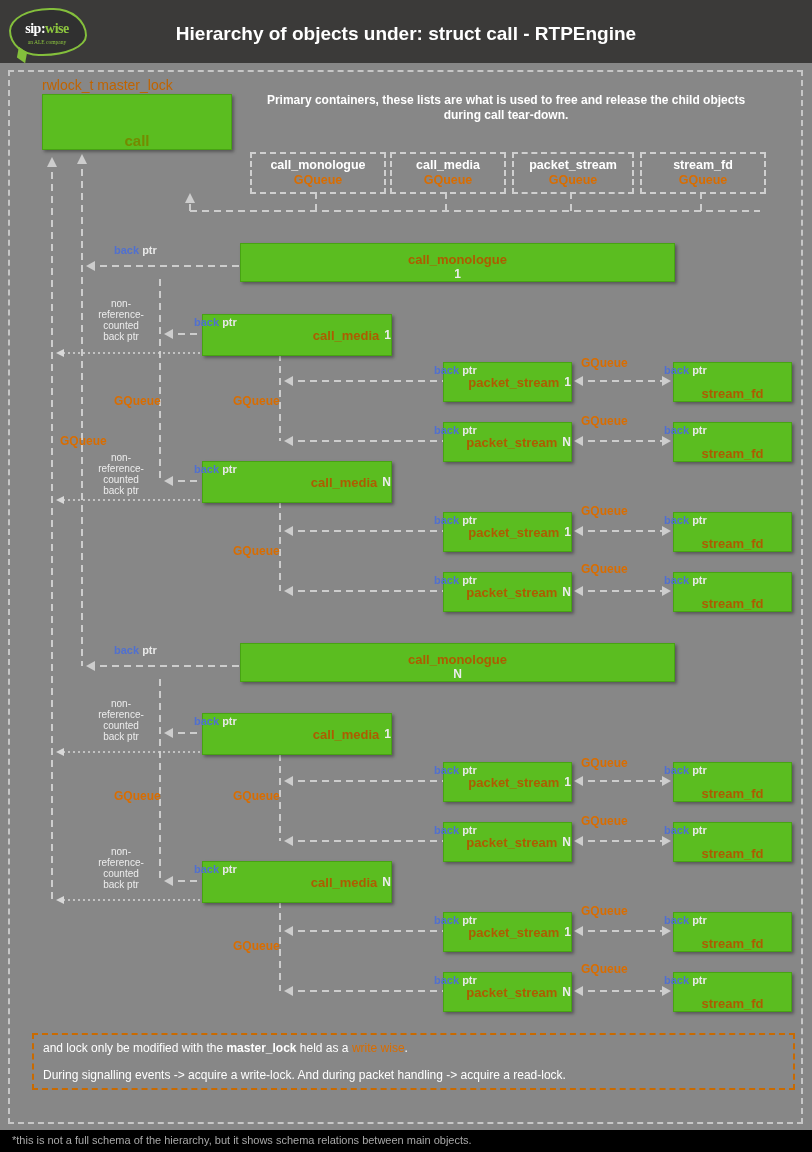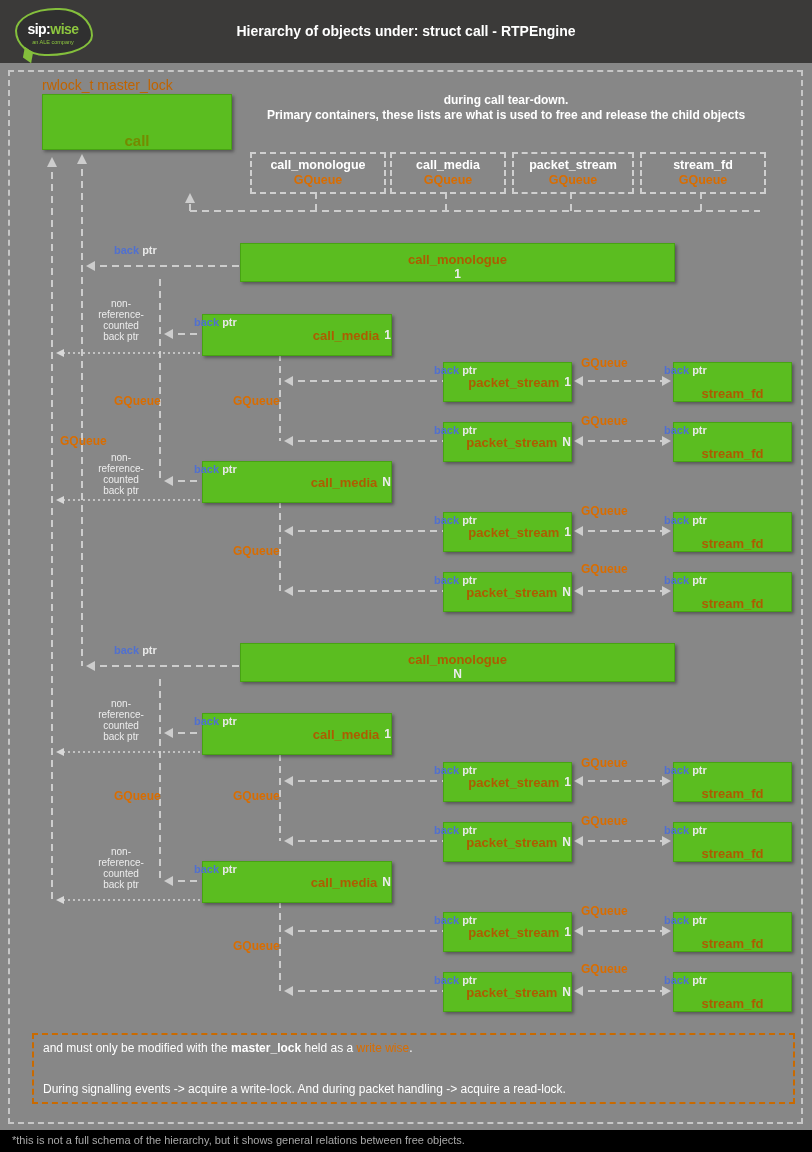--- a/index.html
+++ b/index.html
@@ -1,22 +1,22 @@
 <!DOCTYPE html>
 <html><head>
 <meta charset="utf-8">
 <style>
   html,body{margin:0;padding:0;}
   body{width:812px;height:1152px;position:relative;background:#878787;
        font-family:"Liberation Sans",sans-serif;overflow:hidden;}
 
   .header{position:absolute;left:0;top:0;width:812px;height:63px;background:#3b3a39;}
   .title{position:absolute;left:0;right:0;top:23px;text-align:center;color:#fff;
-         font-weight:bold;font-size:14px;}
-  .logo{position:absolute;left:13px;top:6px;width:80px;height:50px;}
+         font-weight:bold;font-size:19px;}
+  .logo{position:absolute;left:7px;top:6px;width:80px;height:50px;font-family:Liberation Serif, serif;}
   .logo-blob{position:absolute;left:2px;top:2px;width:74px;height:44px;background:#303030;
          border:2px solid #84bf3c;border-radius:55% 45% 60% 40% / 50% 60% 45% 55%;}
   .logo-tail{position:absolute;left:10px;top:44px;width:10px;height:10px;background:#84bf3c;
          transform:rotate(35deg) skewX(25deg);}
   .logo-text{position:absolute;left:0;top:15px;width:100%;text-align:center;
          font-weight:bold;font-size:14px;letter-spacing:-0.5px;}
   .sip{color:#ffffff;} .wise{color:#8dc63f;}
   .tagline{position:absolute;left:0;top:33px;width:100%;text-align:center;
          font-size:5.5px;color:#8dc63f;}
 
@@ -44,21 +44,21 @@
   .bp{position:absolute;z-index:3;font-size:11px;font-weight:bold;white-space:nowrap;}
   .bk{color:#5070d0;} .pt{color:#e8e8e8;}
   .gq{position:absolute;z-index:3;color:#d96d00;font-weight:bold;font-size:12px;white-space:nowrap;}
   .nonref{position:absolute;z-index:3;width:62px;text-align:center;color:#ececec;
           font-size:10px;line-height:11px;}
 
   .note{position:absolute;left:32px;top:1033px;width:741px;z-index:2;border:2px dashed #c96a00;
         padding:6px 9px;color:#fff;font-size:12px;line-height:14px;}
   .note b{color:#fff;}
   .note .orange{color:#d96d00;}
-  .note-gap{margin-top:27px;}
+  .note-gap{margin-top:13px;}
 
   .footer-strip{position:absolute;left:0;top:1130px;width:812px;height:22px;background:#000;}
   .footnote{position:absolute;left:12px;top:4px;font-size:11px;color:#a8a8a8;}
 </style>
 </head>
 <body>
 
 <div class="header">
   <div class="logo">
     <div class="logo-blob"></div>
@@ -126,22 +126,22 @@
 
 <div class="outer-frame"></div>
 
 <div class="lbl-orange" style="left:42px;top:77px;">rwlock_t master_lock</div>
 
 <div class="gbox" style="left:42px;top:94px;width:188px;height:54px;">
   <span class="call-label">call</span>
 </div>
 
 <div class="intro">
+  <div>Primary containers, these lists are what is used to free and release the child objects</div>
   <div>during call tear-down.</div>
-  <div>Primary containers, these lists are what is used to free and release the child objects</div>
 </div>
 
 <div class="qbox" style="left:250px;width:132px;">
   <span class="qname">call_monologue</span>
   <span class="qtype">GQueue</span>
 </div>
 <div class="qbox" style="left:390px;width:112px;">
   <span class="qname">call_media</span>
   <span class="qtype">GQueue</span>
 </div>
@@ -296,19 +296,19 @@
   <div>back ptr</div>
 </div>
 <div class="nonref" style="left:90px;top:846px;">
   <div>non-</div>
   <div>reference-</div>
   <div>counted</div>
   <div>back ptr</div>
 </div>
 
 <div class="note">
-  <div class="note-line"><span>and must only be modified with the </span><b>master_lock</b><span> held as a </span><span class="orange">write wise</span><span>.</span></div>
+  <div class="note-line"><span>and lock only be modified with the </span><b>master_lock</b><span> held as a </span><span class="orange">write wise</span><span>.</span></div>
   <div class="note-line note-gap">During signalling events -&gt; acquire a write-lock. And during packet handling -&gt; acquire a read-lock.</div>
 </div>
 
 <div class="footer-strip">
-  <div class="footnote">*this is not a full schema of the hierarchy, but it shows general relations between free objects.</div>
+  <div class="footnote">*this is not a full schema of the hierarchy, but it shows schema relations between main objects.</div>
 </div>
 
 </body></html>

